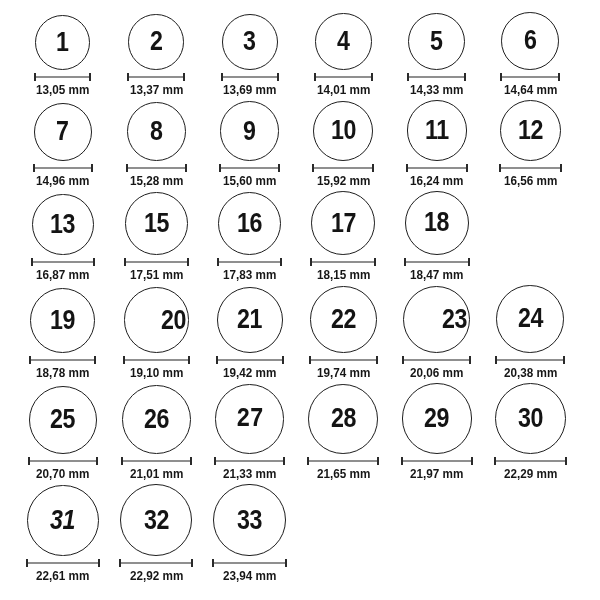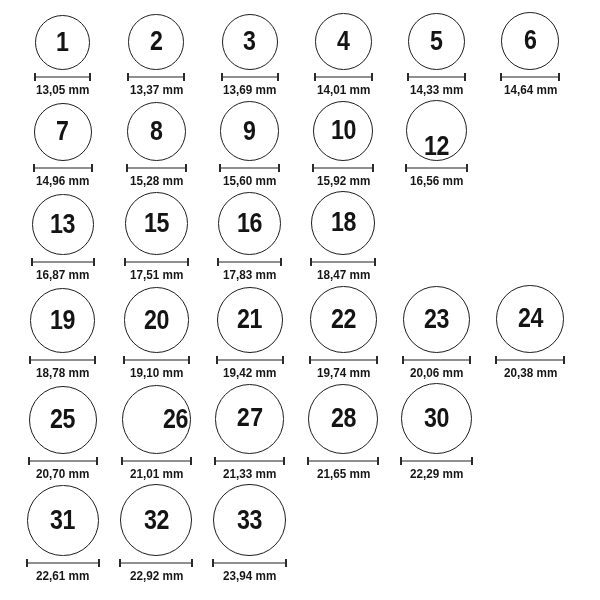--- a/index.html
+++ b/index.html
@@ -184,21 +184,32 @@
       <span class="num">10</span>
     </div>
     <div class="measure" style="width: 61.95px;">
       <span class="tick"></span>
       <span class="hline"></span>
       <span class="tick"></span>
     </div>
     <div class="dia">15,92 mm</div>
   </div>
         <div class="cell">
-    <div class="circle" style="width: 61.05px; height: 61.05px; align-items: flex-end;">
+    <div class="circle" style="width: 60.5px; height: 60.5px;">
+      <span class="num">11</span>
+    </div>
+    <div class="measure" style="width: 62.5px;">
+      <span class="tick"></span>
+      <span class="hline"></span>
+      <span class="tick"></span>
+    </div>
+    <div class="dia">16,24 mm</div>
+  </div>
+        <div class="cell">
+    <div class="circle" style="width: 61.05px; height: 61.05px;">
       <span class="num">12</span>
     </div>
     <div class="measure" style="width: 63.05px;">
       <span class="tick"></span>
       <span class="hline"></span>
       <span class="tick"></span>
     </div>
     <div class="dia">16,56 mm</div>
   </div>
       </div>
@@ -230,20 +241,31 @@
       <span class="num">16</span>
     </div>
     <div class="measure" style="width: 65.25px;">
       <span class="tick"></span>
       <span class="hline"></span>
       <span class="tick"></span>
     </div>
     <div class="dia">17,83 mm</div>
   </div>
         <div class="cell">
+    <div class="circle" style="width: 63.8px; height: 63.8px;">
+      <span class="num">17</span>
+    </div>
+    <div class="measure" style="width: 65.8px;">
+      <span class="tick"></span>
+      <span class="hline"></span>
+      <span class="tick"></span>
+    </div>
+    <div class="dia">18,15 mm</div>
+  </div>
+        <div class="cell">
     <div class="circle" style="width: 64.35px; height: 64.35px;">
       <span class="num">18</span>
     </div>
     <div class="measure" style="width: 66.35px;">
       <span class="tick"></span>
       <span class="hline"></span>
       <span class="tick"></span>
     </div>
     <div class="dia">18,47 mm</div>
   </div>
@@ -254,21 +276,21 @@
       <span class="num">19</span>
     </div>
     <div class="measure" style="width: 66.9px;">
       <span class="tick"></span>
       <span class="hline"></span>
       <span class="tick"></span>
     </div>
     <div class="dia">18,78 mm</div>
   </div>
         <div class="cell">
-    <div class="circle" style="width: 65.45px; height: 65.45px;">
+    <div class="circle" style="width: 65.45px; height: 65.45px; justify-content: flex-end;">
       <span class="num">20</span>
     </div>
     <div class="measure" style="width: 67.45px;">
       <span class="tick"></span>
       <span class="hline"></span>
       <span class="tick"></span>
     </div>
     <div class="dia">19,10 mm</div>
   </div>
         <div class="cell">
@@ -287,21 +309,21 @@
       <span class="num">22</span>
     </div>
     <div class="measure" style="width: 68.55px;">
       <span class="tick"></span>
       <span class="hline"></span>
       <span class="tick"></span>
     </div>
     <div class="dia">19,74 mm</div>
   </div>
         <div class="cell">
-    <div class="circle" style="width: 67.1px; height: 67.1px;">
+    <div class="circle" style="width: 67.1px; height: 67.1px; justify-content: flex-end;">
       <span class="num">23</span>
     </div>
     <div class="measure" style="width: 69.1px;">
       <span class="tick"></span>
       <span class="hline"></span>
       <span class="tick"></span>
     </div>
     <div class="dia">20,06 mm</div>
   </div>
         <div class="cell">
@@ -322,21 +344,21 @@
       <span class="num">25</span>
     </div>
     <div class="measure" style="width: 70.2px;">
       <span class="tick"></span>
       <span class="hline"></span>
       <span class="tick"></span>
     </div>
     <div class="dia">20,70 mm</div>
   </div>
         <div class="cell">
-    <div class="circle" style="width: 68.75px; height: 68.75px; justify-content: flex-end;">
+    <div class="circle" style="width: 68.75px; height: 68.75px;">
       <span class="num">26</span>
     </div>
     <div class="measure" style="width: 70.75px;">
       <span class="tick"></span>
       <span class="hline"></span>
       <span class="tick"></span>
     </div>
     <div class="dia">21,01 mm</div>
   </div>
         <div class="cell">
@@ -355,34 +377,45 @@
       <span class="num">28</span>
     </div>
     <div class="measure" style="width: 71.85px;">
       <span class="tick"></span>
       <span class="hline"></span>
       <span class="tick"></span>
     </div>
     <div class="dia">21,65 mm</div>
   </div>
         <div class="cell">
+    <div class="circle" style="width: 70.4px; height: 70.4px;">
+      <span class="num">29</span>
+    </div>
+    <div class="measure" style="width: 72.4px;">
+      <span class="tick"></span>
+      <span class="hline"></span>
+      <span class="tick"></span>
+    </div>
+    <div class="dia">21,97 mm</div>
+  </div>
+        <div class="cell">
     <div class="circle" style="width: 70.95px; height: 70.95px;">
       <span class="num">30</span>
     </div>
     <div class="measure" style="width: 72.95px;">
       <span class="tick"></span>
       <span class="hline"></span>
       <span class="tick"></span>
     </div>
     <div class="dia">22,29 mm</div>
   </div>
       </div>
       <div class="row">
         <div class="cell">
-    <div class="circle" style="width: 71.5px; height: 71.5px;">
+    <div class="circle" style="width: 71.5px; height: 71.5px; font-style: italic;">
       <span class="num">31</span>
     </div>
     <div class="measure" style="width: 73.5px;">
       <span class="tick"></span>
       <span class="hline"></span>
       <span class="tick"></span>
     </div>
     <div class="dia">22,61 mm</div>
   </div>
         <div class="cell">

